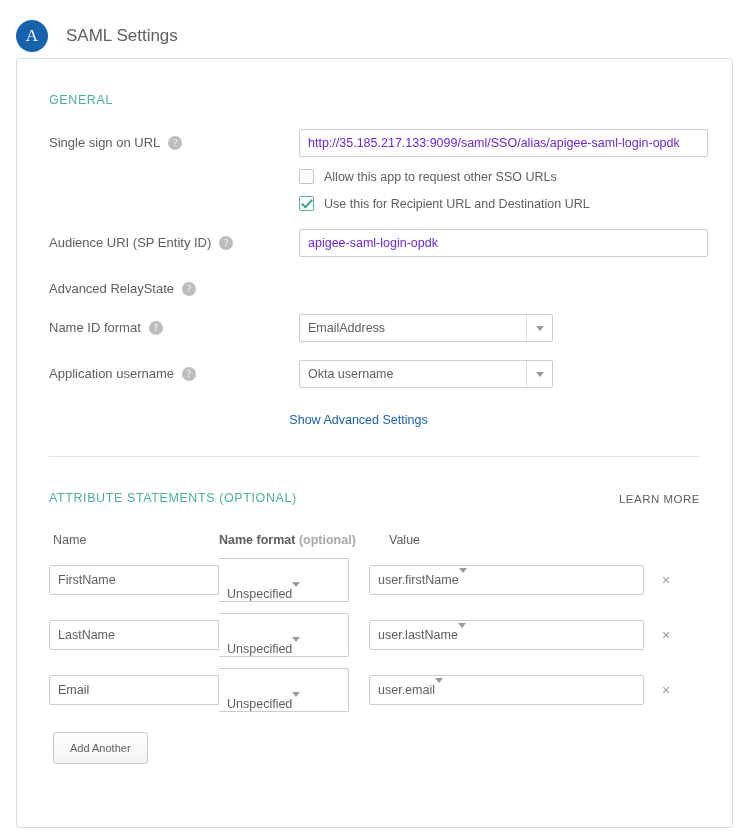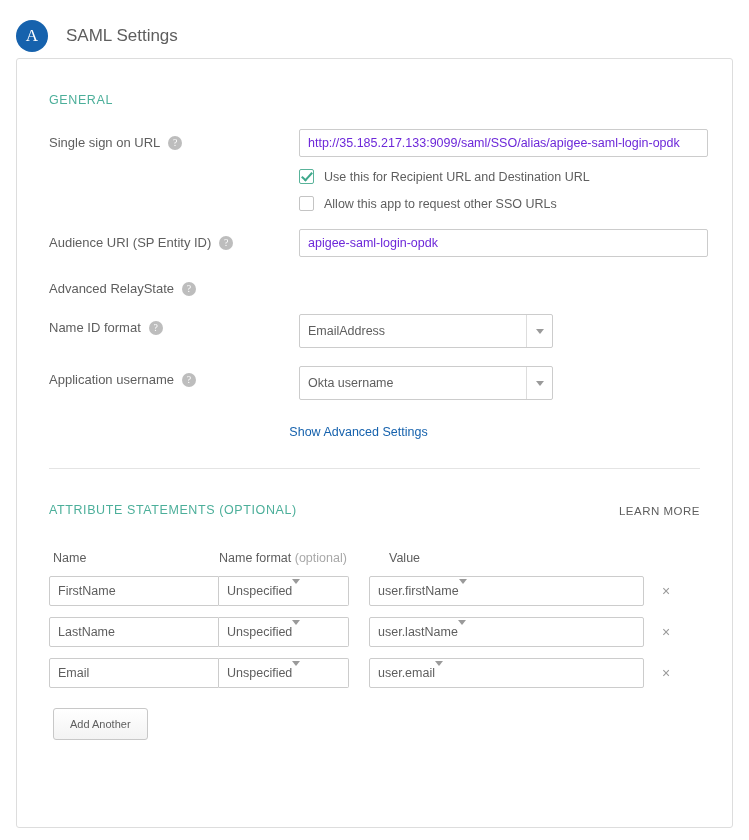--- a/index.html
+++ b/index.html
@@ -169,21 +169,21 @@
     position: relative;
     width: 254px;
     height: 28px;
     border: 1px solid #ccc;
     border-radius: 2px;
     background: #fff;
     font-size: 12.5px;
     color: #5e5e5e;
     display: flex;
     align-items: center;
-    padding: 16px 8px;
+    padding: 4px 8px;
     cursor: pointer;
   }
   .select .arrow-box {
     position: absolute;
     right: 0;
     top: 0;
     bottom: 0;
     width: 26px;
     border-left: 1px solid #ddd;
     display: flex;
@@ -208,26 +208,26 @@
   }
 
   .divider {
     border-top: 1px solid #e4e4e4;
     margin: 28px 32px 0 32px;
   }
 
   
   .attr-head {
     display: flex;
-    margin-top: 30px;
+    margin-top: 24px;
     font-size: 12.5px;
     color: #5e5e5e;
   }
   .col-name { width: 170px; flex: 0 0 170px; padding-left: 4px;}
-  .col-format { width: 170px; flex: 0 0 170px; }
+  .col-format { width: 170px; flex: 0 0 170px; font-weight: bold; }
   .col-format .optional { color: #a8a8a8; }
   .col-value { flex: 1 1 auto; }
 
   .attr-row {
     display: flex;
     align-items: center;
     margin-top: 11px;
   }
   .attr-name-input {
     width: 170px;
@@ -237,29 +237,29 @@
     border-radius: 2px 0 0 2px;
     padding: 0 8px;
     font-size: 12.5px;
     color: #5e5e5e;
     font-family: "Liberation Sans", sans-serif;
     outline: none;
   }
   .attr-format {
     width: 130px;
     flex: 0 0 130px;
-    height: 30px;
+    height: 44px;
     border: 1px solid #ccc;
     border-left: none;
     border-radius: 0 2px 2px 0;
     background: #fff;
     font-size: 12.5px;
     color: #5e5e5e;
     display: flex;
-    align-items: center;
+    align-items: flex-end;
     padding: 0 8px;
     position: relative;
     cursor: pointer;
   }
   .attr-value {
     width: 275px;
     flex: 0 0 275px;
     height: 30px;
     border: 1px solid #ccc;
     border-radius: 2px;
@@ -309,26 +309,26 @@
     <div class="section-title">GENERAL</div>
 
     <div class="form-row">
       <div class="form-label">
         <span>Single sign on URL</span>
         <span class="help-icon">?</span>
       </div>
       <div class="form-field">
         <input class="text-input" type="text" value="http://35.185.217.133:9099/saml/SSO/alias/apigee-saml-login-opdk" style="">
         <div class="check-row">
+          <span class="cbox"></span>
+          <span>Allow this app to request other SSO URLs</span>
+        </div>
+        <div class="check-row">
           <span class="cbox checked"></span>
           <span>Use this for Recipient URL and Destination URL</span>
-        </div>
-        <div class="check-row">
-          <span class="cbox"></span>
-          <span>Allow this app to request other SSO URLs</span>
         </div>
       </div>
     </div>
 
     <div class="form-row">
       <div class="form-label">
         <span>Audience URI (SP Entity ID)</span>
         <span class="help-icon">?</span>
       </div>
       <div class="form-field">

